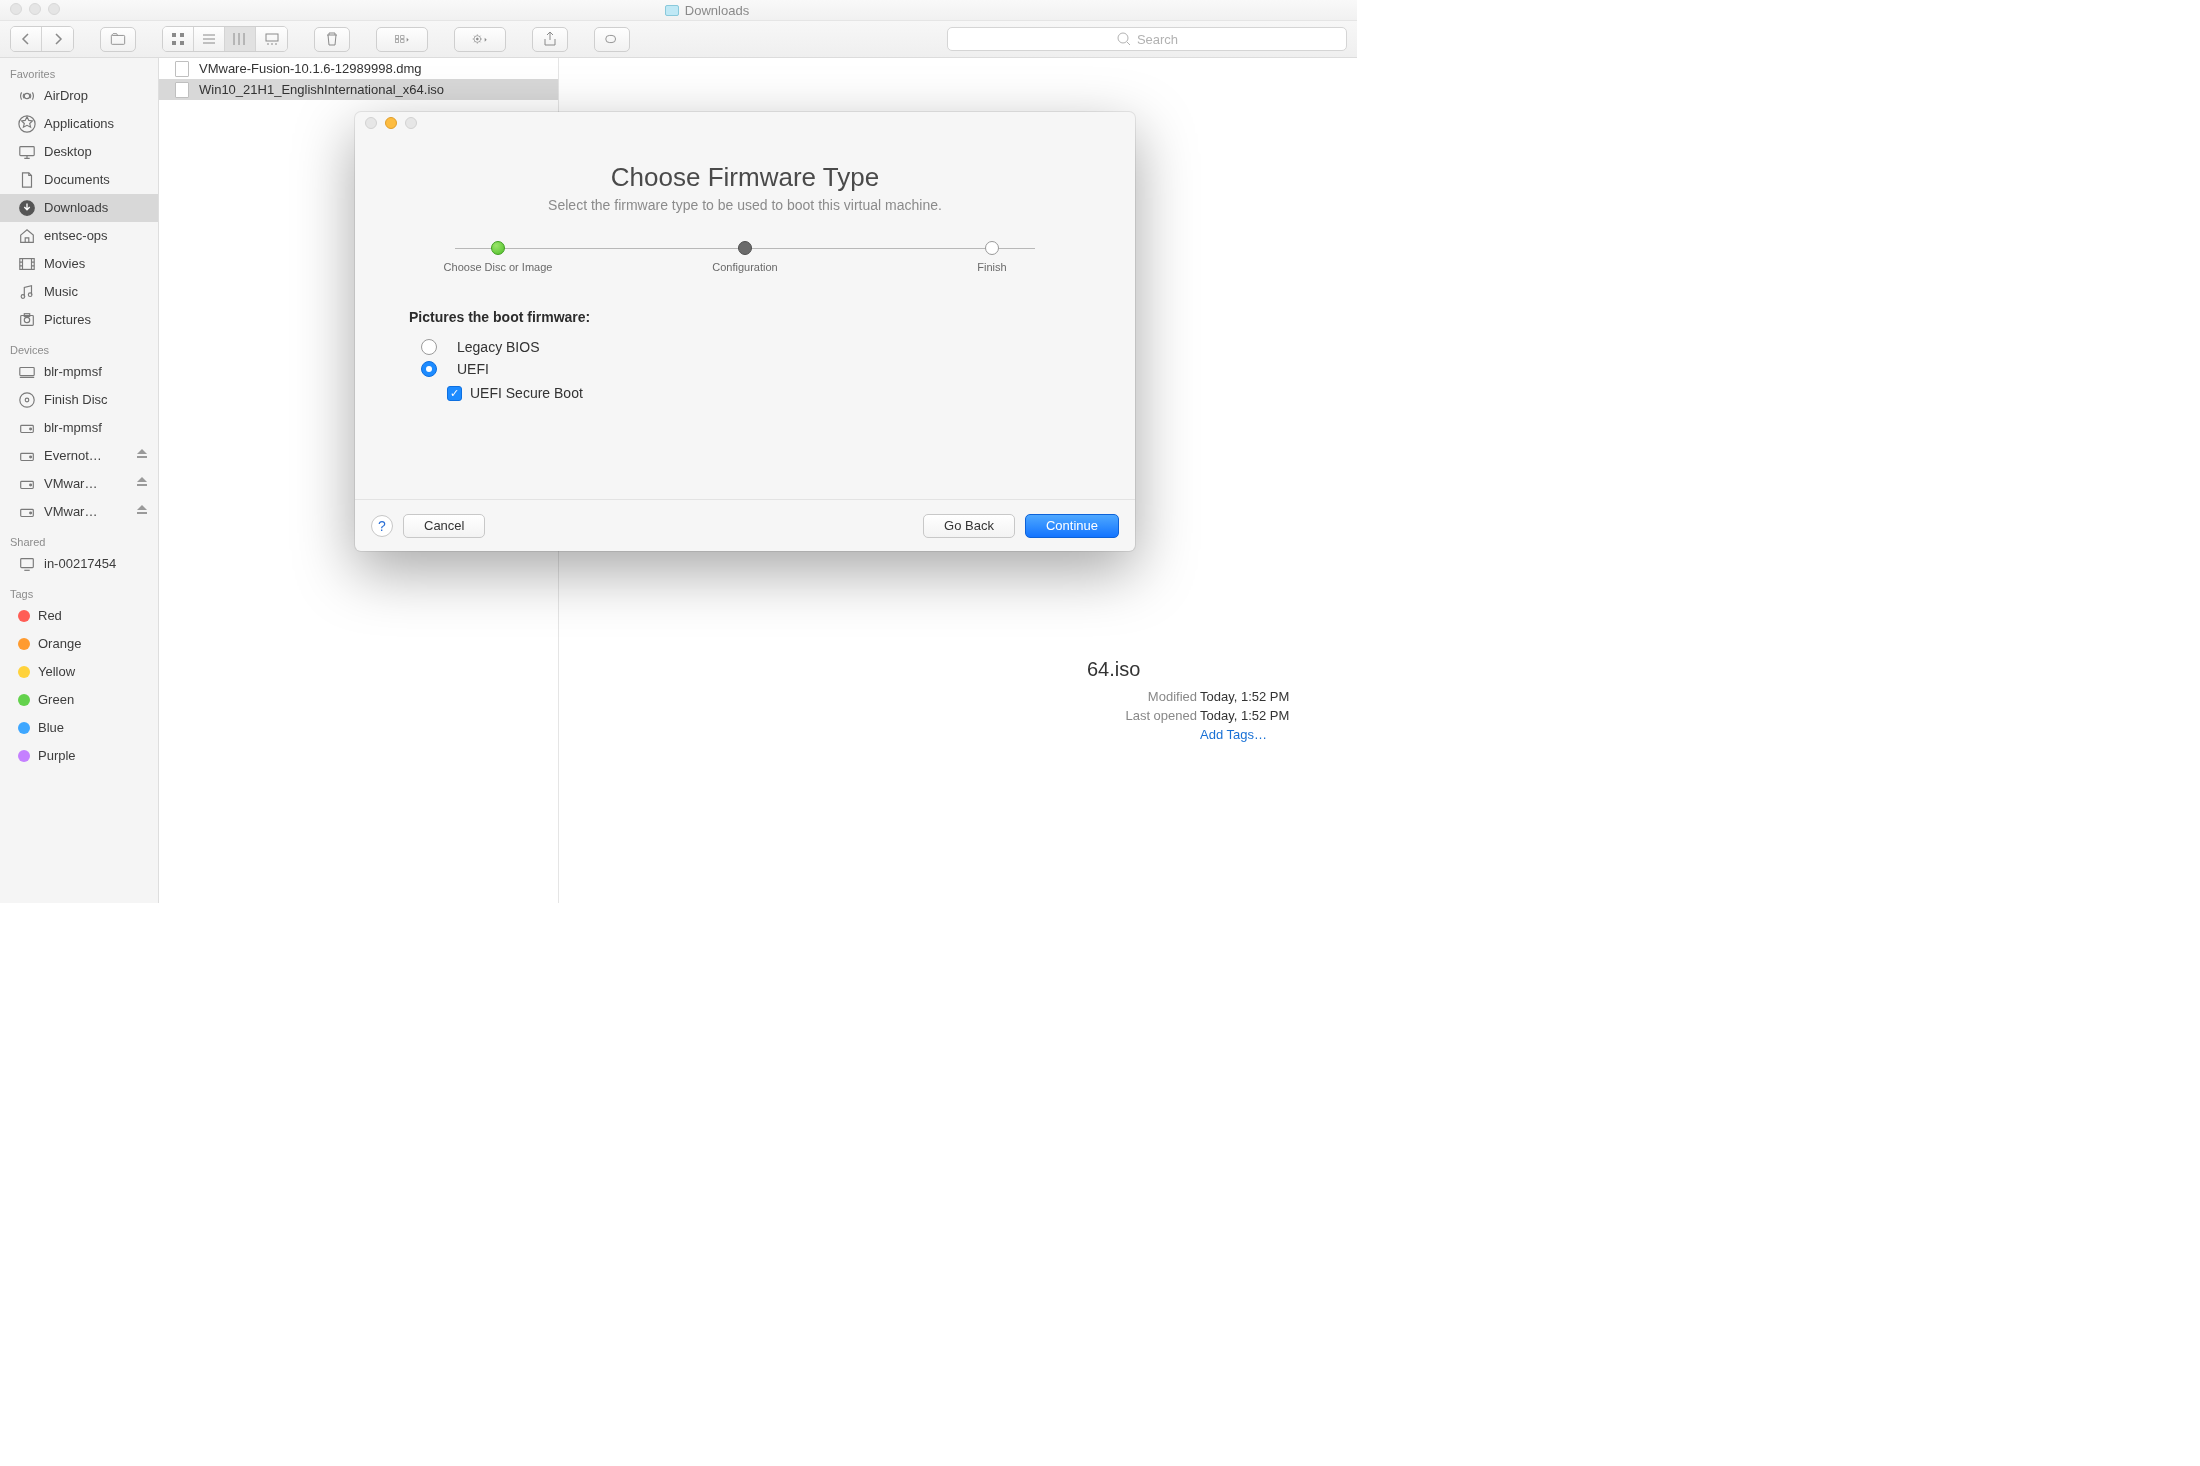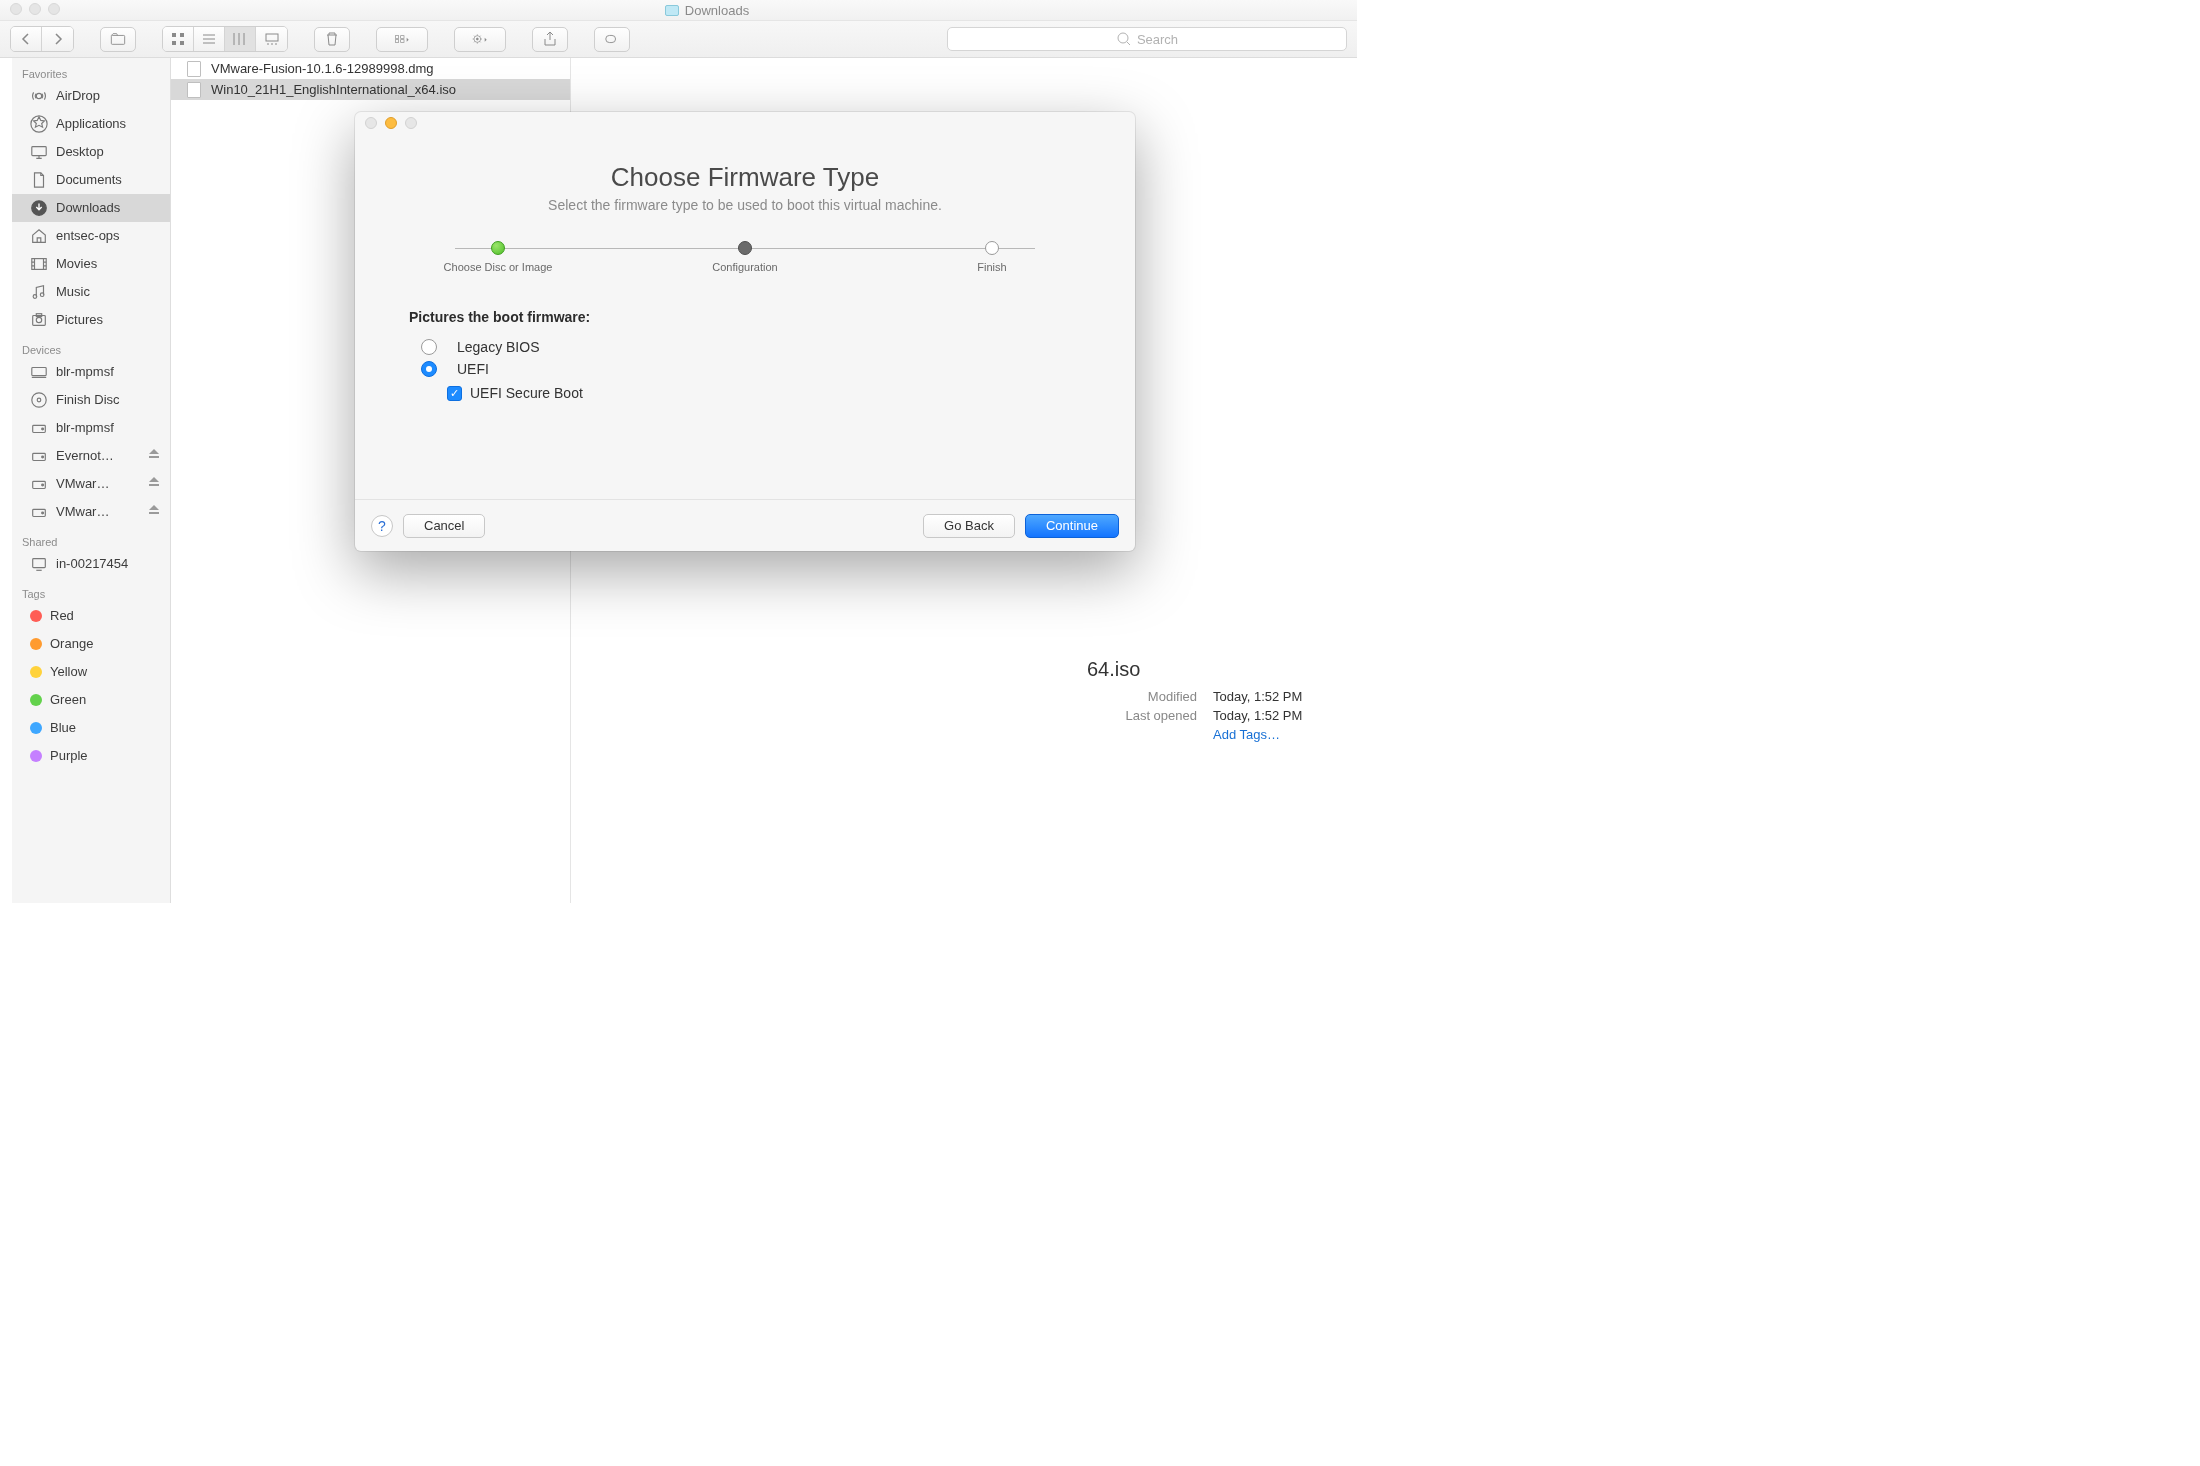--- a/index.html
+++ b/index.html
@@ -10,35 +10,35 @@
   .tl-dots span{ width:12px; height:12px; border-radius:50%; background:#e5e5e5; display:inline-block; border:1px solid #d8d8d8;}
   .tl-title { flex:1; text-align:center; display:flex; justify-content:center; align-items:center; gap:6px; color:#8a8a8a; font-size:13px;}
   .tl-folder{ width:14px; height:11px; background:#bfe8f5; border:1px solid #89c9db; border-radius:2px; display:inline-block;}
   .toolbar { height:37px; background:linear-gradient(#f7f7f7,#efefef); border-bottom:1px solid #dcdcdc; display:flex; align-items:center; padding:0 10px; gap:26px;}
   .btn-group { display:inline-flex; border:1px solid #cfcfcf; border-radius:5px; overflow:hidden;}
   .btn-group .btn { width:31px; height:24px; background:linear-gradient(#fefefe,#f1f1f1); display:flex; align-items:center; justify-content:center; border-right:1px solid #d4d4d4; color:#8a8a8a;}
   .btn-group .btn:last-child{border-right:0;}
   .btn.single{ width:36px; height:25px; border:1px solid #cfcfcf; border-radius:5px; background:linear-gradient(#fefefe,#f1f1f1); display:flex; align-items:center; justify-content:center; color:#8a8a8a;}
   .toolbar svg{ width:16px; height:16px; }
   .search-field { margin-left:auto; width:400px; height:24px; border:1px solid #d5d5d5; border-radius:5px; background:#fff; display:flex; align-items:center; justify-content:center; color:#b2b2b2; gap:5px;}
-  .layout { display:flex; height:calc(100% - 58px);padding-left:12px;}
+  .layout { display:flex; height:calc(100% - 58px);}
   .sidebar { width:159px; background:#f5f5f5; border-right:1px solid #dedede; padding:6px 0; overflow:hidden;}
   .sb-section { font-size:11px; color:#8c8c8c; font-weight:500; padding:4px 10px 2px;}
   .sb-item { display:flex; align-items:center; gap:8px; padding:3px 10px 3px 18px; font-size:13px; color:#3d3d3d; cursor:default; line-height:22px;}
   .sb-item.selected { background:#d8d8d8;}
   .sb-item .sb-icon { width:18px; height:18px; display:inline-flex; align-items:center; justify-content:center; color:#7a7a7a;}
   .sb-item.tag .tag-dot{ width:12px; height:12px; border-radius:50%;}
   .filelist { flex:1 1 auto; position:relative; background:#fff;}
   .filerow { display:flex; align-items:center; gap:10px; padding:2px 16px; font-size:13px; height:21px;}
   .filerow.selected{ background:#d8d8d8;}
   .file-icon{ width:14px; height:16px; background:#fff; border:1px solid #bfbfbf; border-radius:1px; position:relative; display:inline-block;}
   .preview-panel { width:270px; padding-top:600px; font-size:13px; color:#333;}
   .pv-row { display:flex; justify-content: space-between; padding:2px 0;}
   .pv-label { color:#888; text-align:right; width:110px;}
-  .pv-val { flex:1; margin-left:16px;}
+  .pv-val { flex:1; margin-left:3px;}
   .pv-link { color:#1870d5;}
   .pv-title { font-size:20px; margin-bottom:6px;}
   
   .modal-backdrop{ position:absolute; left:325px; top:112px; width:780px; background:#f6f6f6; border-radius:6px; box-shadow:0 20px 60px rgba(0,0,0,.35),0 0 0 1px rgba(0,0,0,.08);margin-left:30px; }
   .modal-titlebar{ height:22px; display:flex; align-items:center; padding-left:10px; gap:8px;}
   .ml-dot{ width:12px; height:12px; border-radius:50%;}
   .ml-close{ background:#e6e6e6; border:1px solid #d2d2d2;}
   .ml-min{ background:#fdbc40; border:1px solid #e09e2a;}
   .ml-max{ background:#e6e6e6; border:1px solid #d2d2d2;}
   .modal-body{ padding:20px 48px 8px;}

